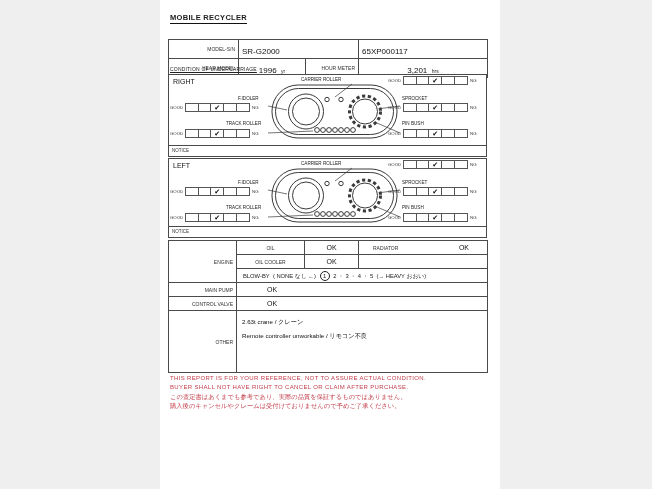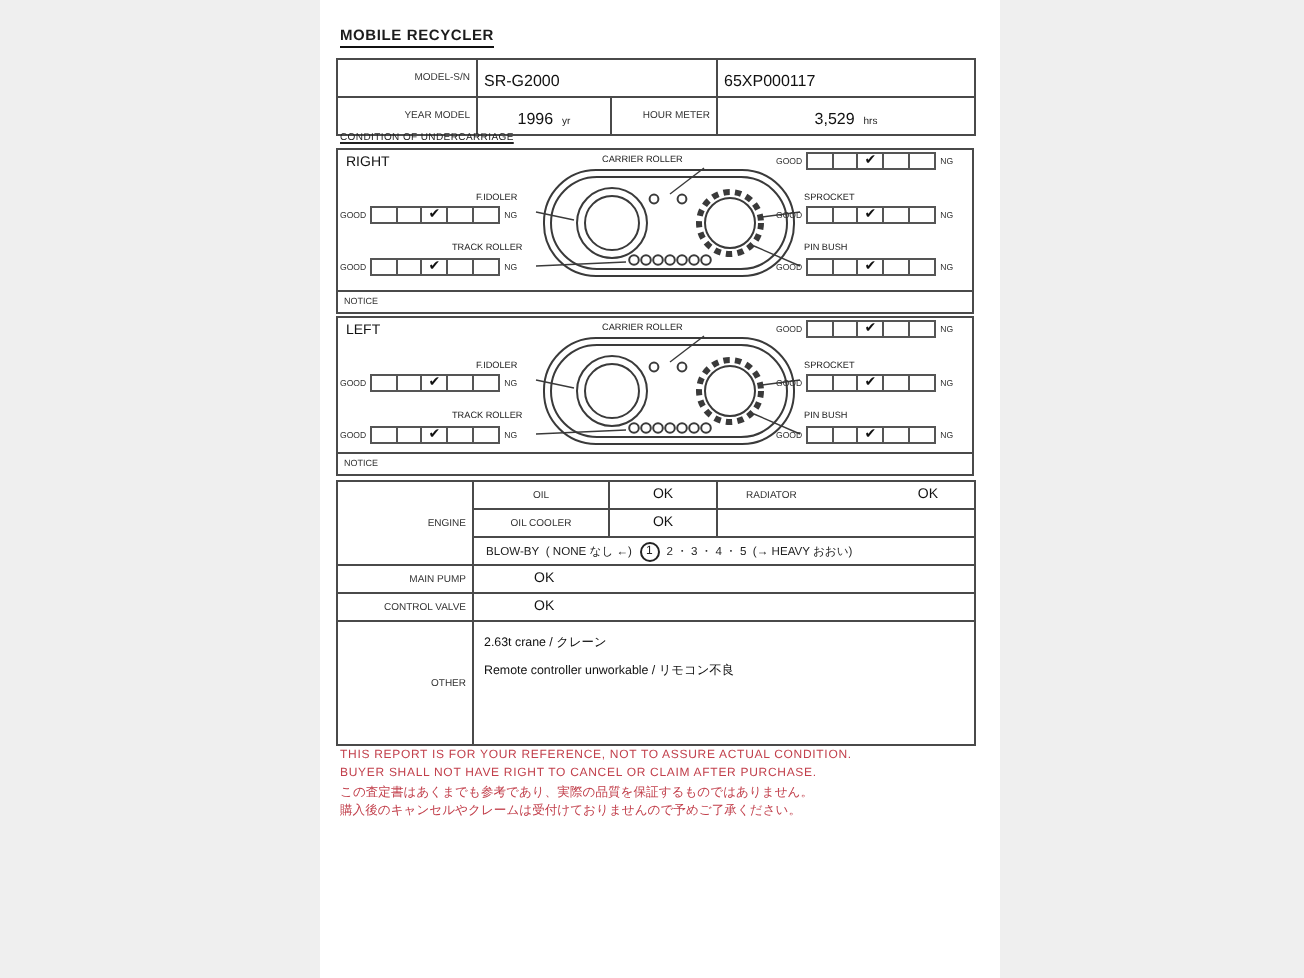--- a/index.html
+++ b/index.html
@@ -20,21 +20,21 @@
     font-size:7.5px; font-weight:bold; letter-spacing:0.3px;
     border-bottom:1.5px solid #111; padding-bottom:1px;text-align:center;
   }
   .section-label {
     position:absolute; left:10px; top:66px;
     font-size:5px; text-decoration:underline; letter-spacing:0.2px; color:#222;
   }
   table { border-collapse:collapse; table-layout:fixed; background:#fff; }
   td { border:1px solid #4a4a4a; vertical-align:middle; overflow:hidden; }
   .lbl { font-size:5px; color:#333; text-align:right; padding-right:3px; }
-  .hdr-table { position:absolute; left:8px; top:29px; width:319px; }
+  .hdr-table { position:absolute; left:8px; top:39px; width:319px; }
   .hdr-table td { height:17px; }
   .val  { font-size:8px; color:#111; }
   .unit { font-size:5px; color:#222; }
   .cell-left   { text-align:left; padding-left:3px; }
   .cell-center { text-align:center; }
 
   .ucbox {
     position:absolute; left:8px; width:319px;
     border:1px solid #4a4a4a; background:#fff;
   }
@@ -94,21 +94,21 @@
     <tbody>
         <tr>
       <td class="lbl">MODEL-S/N</td>
       <td class="cell-left" colspan="2"><span class="val">SR-G2000</span></td>
       <td class="cell-left"><span class="val">65XP000117</span></td>
     </tr>
     <tr>
       <td class="lbl">YEAR MODEL</td>
       <td class="cell-center"><span class="val">1996</span> <span class="unit">yr</span></td>
       <td class="lbl">HOUR METER</td>
-      <td class="cell-center"><span class="val">3,529</span> <span class="unit">hrs</span></td>
+      <td class="cell-center"><span class="val">3,201</span> <span class="unit">hrs</span></td>
     </tr>
   </tbody>
     </table>
 
   <div class="section-label">CONDITION OF UNDERCARRIAGE</div>
 
   <div class="ucbox box-right">
     <svg class="diagram" viewBox="0 0 317 69">
       <g fill="none" stroke="#3a3a3a" stroke-width="1">
         <rect x="103" y="10" width="125" height="53" rx="26"></rect>

